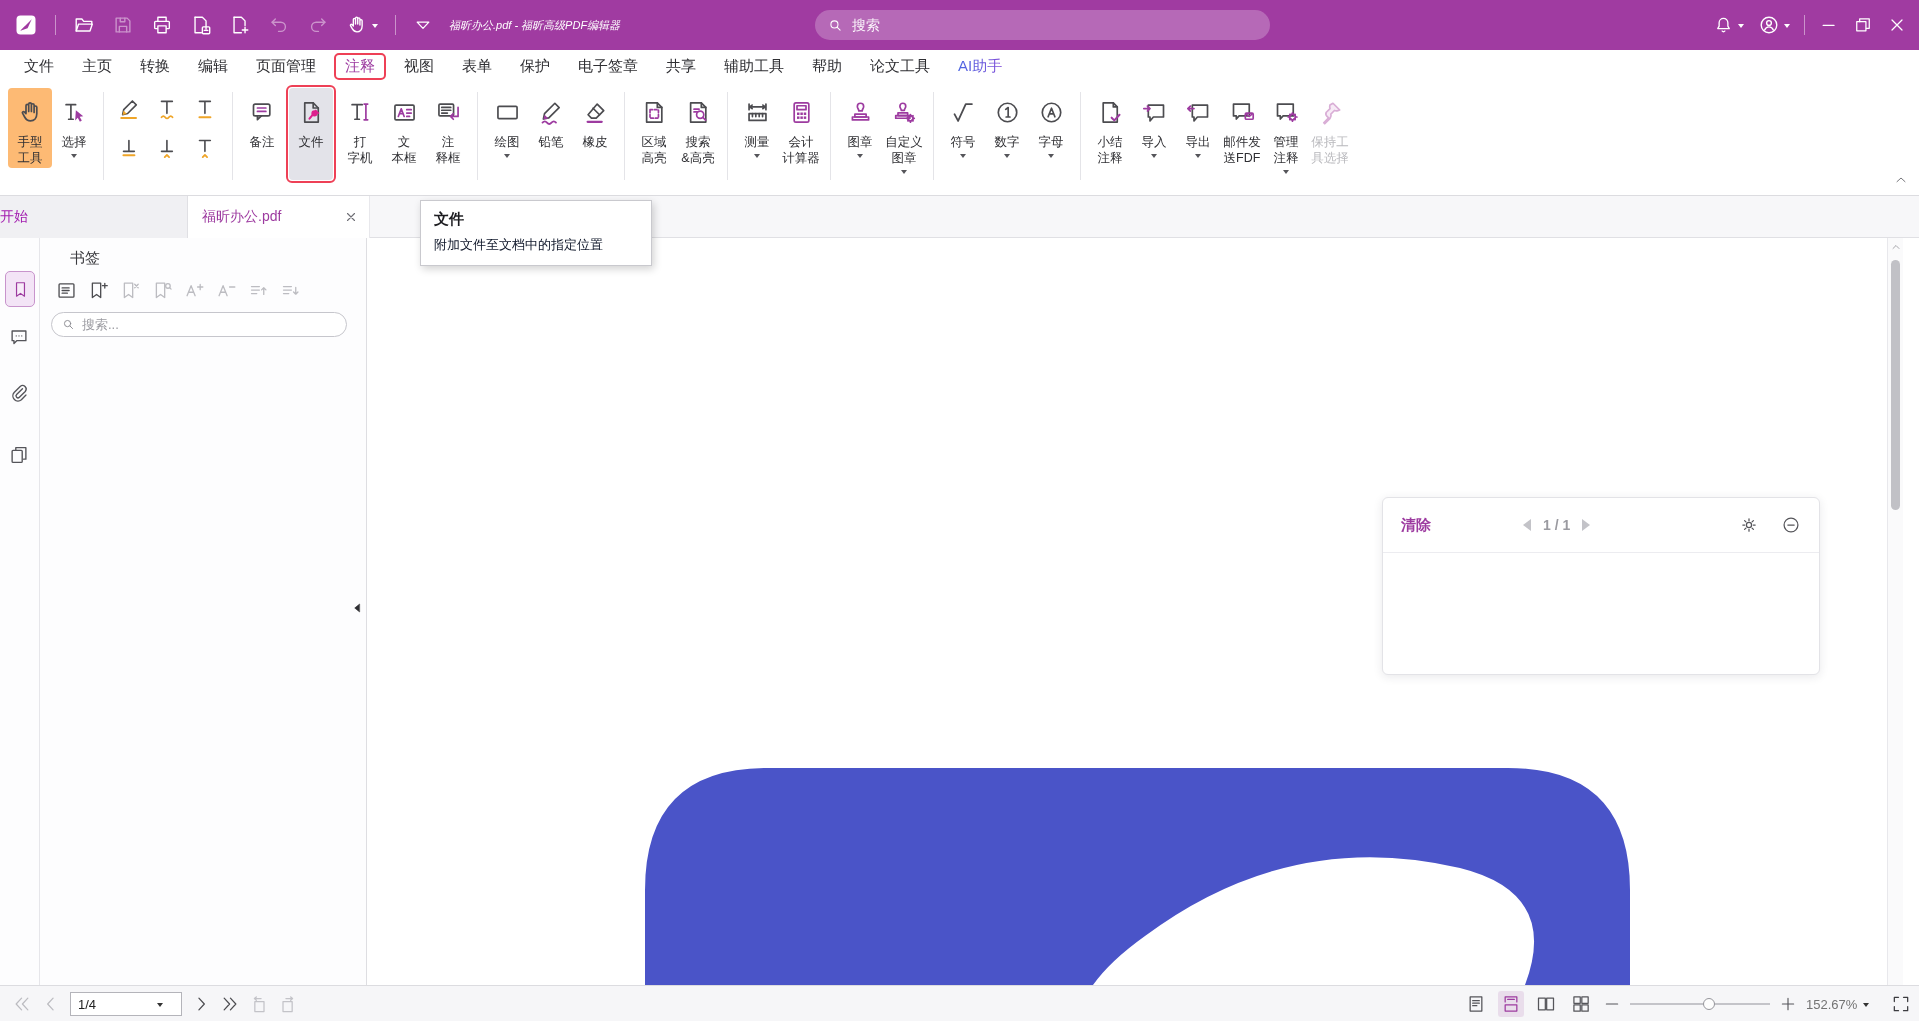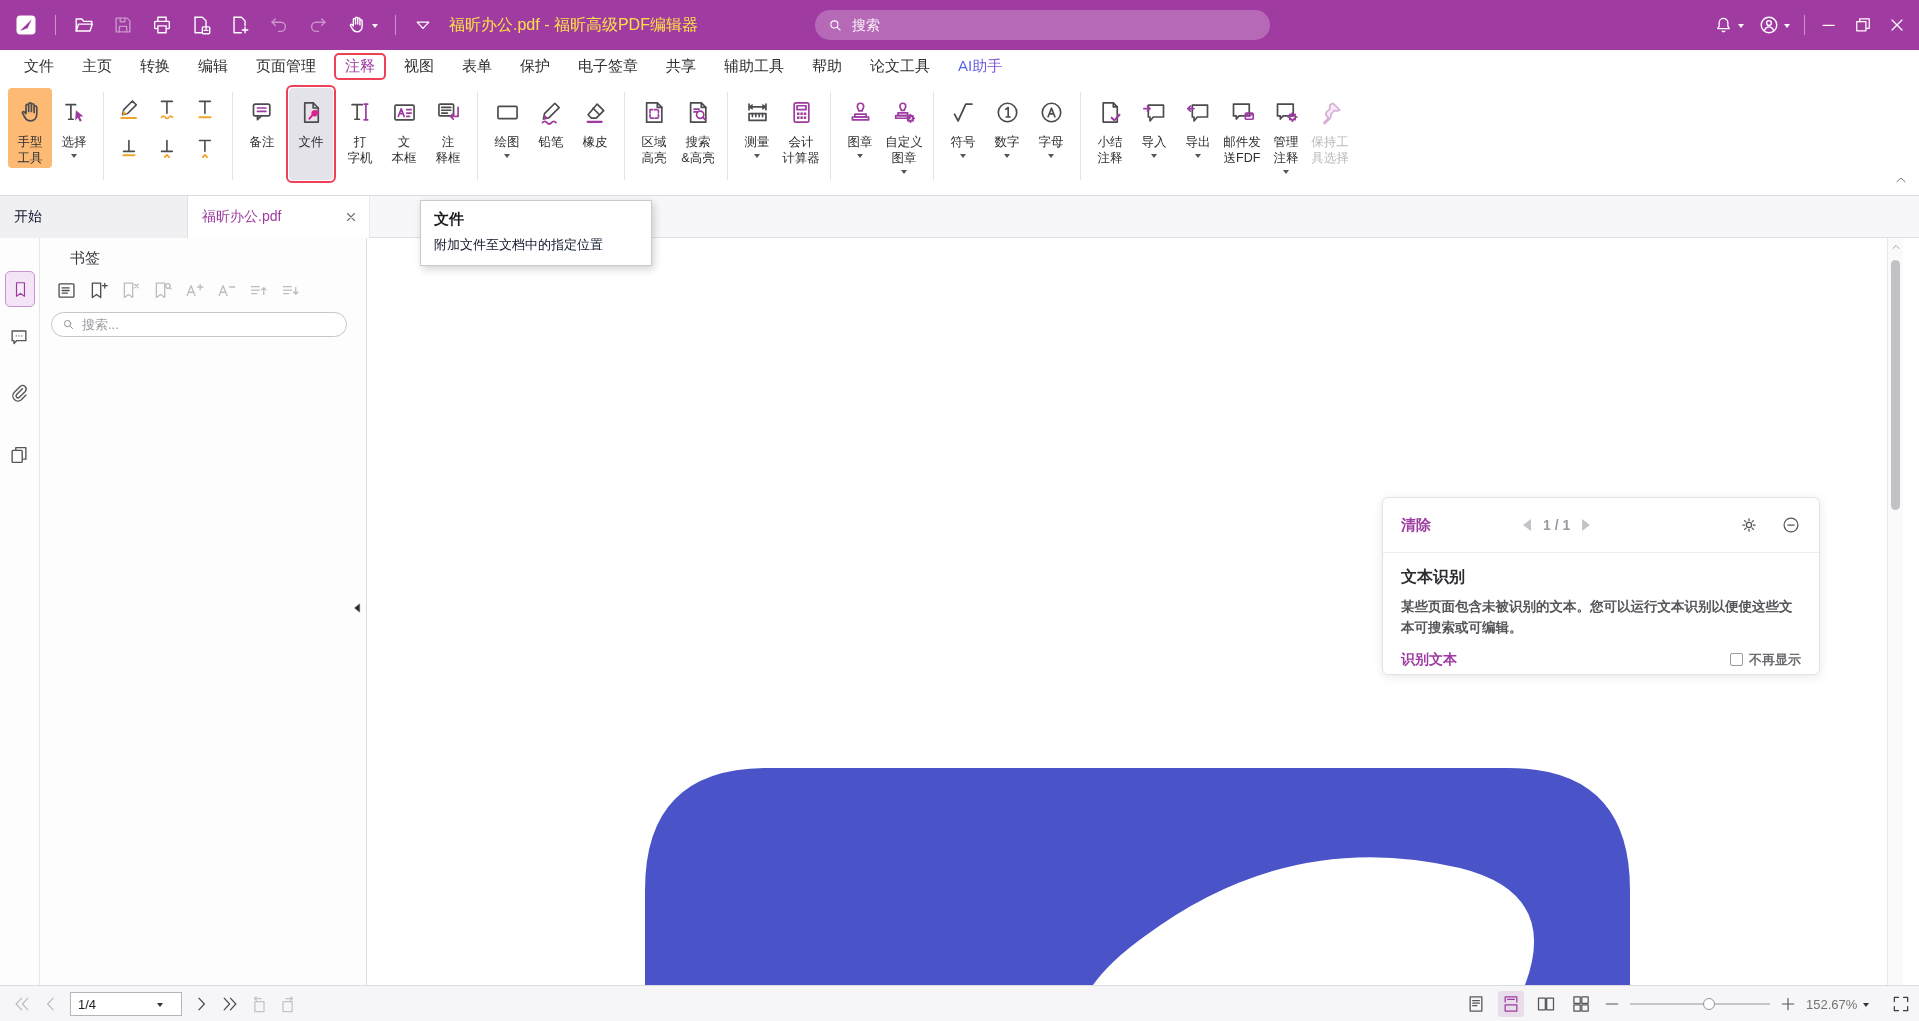--- a/index.html
+++ b/index.html
@@ -9,21 +9,21 @@
   .pu{stroke:#9d3ba0;} .pufill{fill:#9d3ba0;stroke:none;} .ye{stroke:#efa528;} .yefill{fill:#efa528;stroke:none;}
   .dim{opacity:.45;} .gray{stroke:#b9b9bd;}
 
   
   .titlebar{position:absolute;left:0;top:0;width:1919px;height:50px;background:#a03ba1;display:flex;align-items:center;}
   .titlebar svg{stroke:#fff;}
   .tb-left{display:flex;align-items:center;gap:17px;padding-left:14px;}
   .tb-sep{width:1px;height:20px;background:rgba(255,255,255,.45);}
   .tb-btn{display:flex;align-items:center;gap:4px;}
   .caret-w{width:0;height:0;border:3.5px solid transparent;border-top:4.5px solid #fff;margin-top:4px;}
-  .tb-title{color:#fde047;font-size:16px;margin-left:16px;white-space:nowrap;}
+  .tb-title{color:#ffffff;font-size:11px;margin-left:16px;white-space:nowrap;font-style:italic;}
   .tb-search{position:absolute;left:815px;top:10px;width:455px;height:30px;border-radius:15px;
     background:rgba(255,255,255,.24);display:flex;align-items:center;padding-left:12px;gap:8px;}
   .tb-search input{background:transparent;border:none;outline:none;color:#fff;font-size:14px;width:380px;font-family:inherit;}
   .tb-search input::placeholder{color:rgba(255,255,255,.92);}
   .tb-right{position:absolute;right:12px;top:0;height:50px;display:flex;align-items:center;gap:14px;}
 
   
   .menubar{position:absolute;left:0;top:50px;width:1919px;height:32px;background:#fff;display:flex;align-items:center;gap:8px;padding-left:14px;}
   .mtab{font-size:15px;color:#2f2f33;padding:3px 10px;white-space:nowrap;cursor:default;}
   .mtab.active{color:#9d3ba0;border:2px solid #ee4056;border-radius:5px;padding:2px 9px;}
@@ -39,21 +39,21 @@
   .rcaret{width:0;height:0;border:3.5px solid transparent;border-top:4.5px solid #55555a;margin-top:4px;}
   .rbtn.seltool{background:#fdba74;}
   .filewrap{border:2.5px solid #ee4056;border-radius:6px;padding:1px;margin:-3px 2px 0 2px;}
   .filewrap .rbtn{background:#e3e3e9;height:92px;}
   .mgrid{display:grid;grid-template-columns:repeat(3,38px);grid-template-rows:38px 38px;justify-items:center;align-items:center;margin-top:2px;}
   .mgrid .sbtn{display:flex;align-items:center;justify-content:center;width:34px;height:34px;border-radius:3px;}
   .ribbon-collapse{position:absolute;right:10px;top:172px;}
 
   
   .tabstrip{position:absolute;left:0;top:196px;width:1919px;height:42px;background:#f7f7f9;border-bottom:1px solid #e0e0e4;display:flex;}
-  .dtab-start{width:188px;height:42px;background:#f0f0f3;border-right:1px solid #e0e0e4;display:flex;align-items:center;padding-left:14px;font-size:14px;color:#0f172a;}
+  .dtab-start{width:188px;height:42px;background:#f0f0f3;border-right:1px solid #e0e0e4;display:flex;align-items:center;font-size:14px;color:#a21caf;}
   .dtab-doc{width:182px;height:42px;background:#fff;display:flex;align-items:center;justify-content:space-between;padding:0 12px 0 14px;border-right:1px solid #e8e8ec;}
   .dtab-doc .dlabel{color:#9d3ba0;font-size:14px;}
 
   
   .main{position:absolute;left:0;top:238px;width:1919px;height:747px;background:#fff;}
   .leftstrip{position:absolute;left:0;top:0;width:40px;height:747px;background:#fdfdfe;border-right:1px solid #e6e6ea;}
   .ls-active{position:absolute;left:5px;top:33px;width:30px;height:36px;background:#f3e4f6;border:1px solid #c894cc;border-radius:5px;display:flex;align-items:center;justify-content:center;}
   .ls-ic{position:absolute;left:8px;display:flex;}
   .panel{position:absolute;left:40px;top:0;width:327px;height:747px;background:#fdfdfe;border-right:1px solid #dedee2;}
   .panel-title{position:absolute;left:30px;top:11px;font-size:15px;color:#3a3a3e;}
@@ -744,31 +744,20 @@
             </svg>
           </span>
         <span>
             <svg width="20" height="20" viewBox="0 0 24 24" style="stroke:#55555a">
               <circle cx="12" cy="12" r="8.3"></circle>
               <path d="M8.2 12h7.6"></path>
             </svg>
           </span>
       </div>
     </div>
-    <div class="ocr-body">
-      <div class="ocr-title">文本识别</div>
-      <div class="ocr-text">某些页面包含未被识别的文本。您可以运行文本识别以便使这些文本可搜索或可编辑。</div>
-      <div class="ocr-foot">
-        <span class="ocr-link">识别文本</span>
-        <span class="ocr-dismiss">
-          <span class="cbx"></span>
-          <span>不再显示</span>
-        </span>
-      </div>
-    </div>
   </div>
 </div>
 
 <div class="tooltip">
   <div class="tt-title">文件</div>
   <div class="tt-body">附加文件至文档中的指定位置</div>
 </div>
 
 <div class="statusbar">
   <div class="sb-left">

